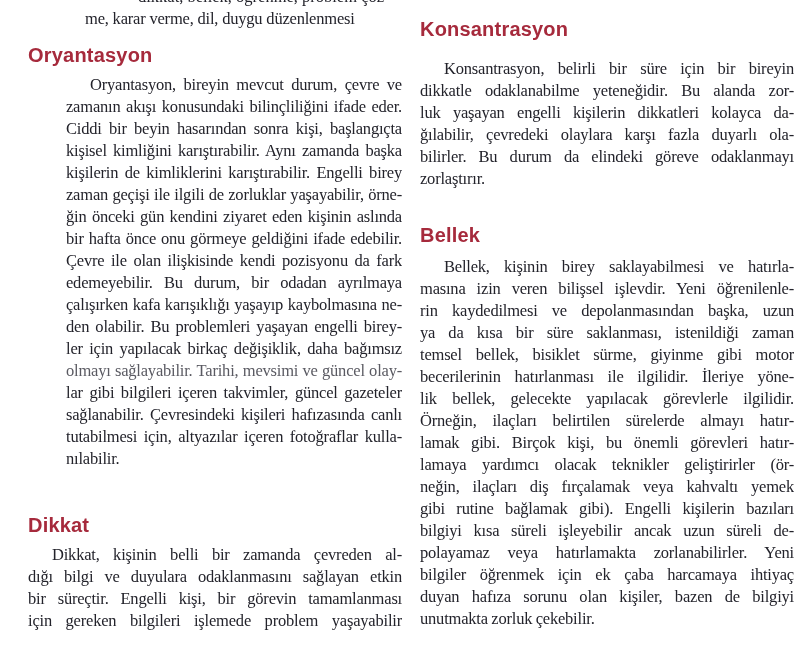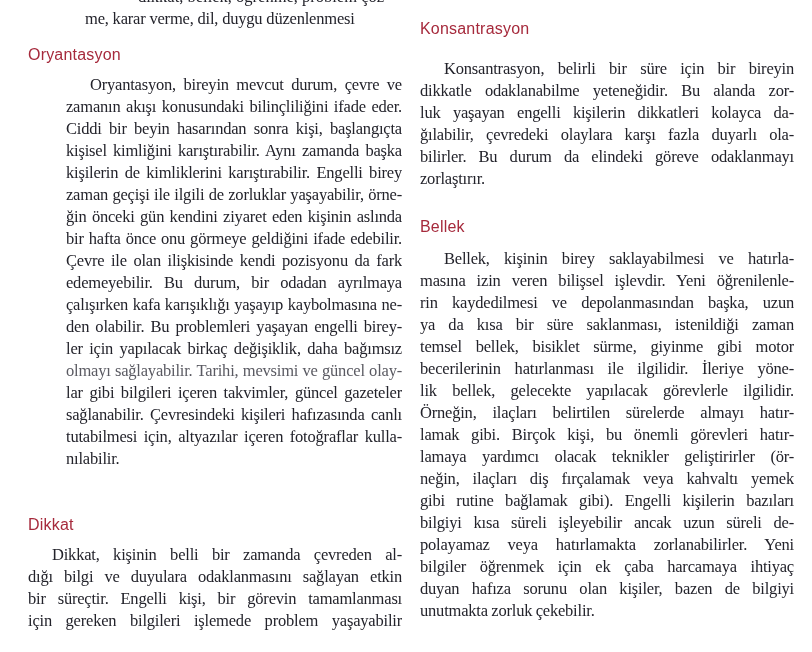--- a/index.html
+++ b/index.html
@@ -6,22 +6,22 @@
   body {
     width: 812px; height: 652px;
     background: var(--bg, #ffffff);
     overflow: hidden;
     position: relative;
     font-family: "Liberation Serif", serif;
   }
   .column { position: absolute; top: 0; }
   .heading {
     font-family: "Liberation Sans", sans-serif;
-    font-weight: 400;
-    font-size: 16px;
+    font-weight: 700;
+    font-size: 20px;
     line-height: 26px;
     color: var(--accent, #a62a3c);
     letter-spacing: 0.2px;
   }
   .line {
     font-size: 16.5px;
     line-height: 22px;
     height: 22px;
     color: var(--text, #23232b);
     text-align: justify;
@@ -91,21 +91,21 @@
 <div class="column" id="col-right" style="left: 420px; width: 374px;">
     <div class="heading" style="margin-top: 16px;">Konsantrasyon</div>
     <div class="para" style="margin-top: 16px;">
       <div class="line first">Konsantrasyon, belirli bir süre için bir bireyin</div>
       <div class="line">dikkatle odaklanabilme yeteneğidir. Bu alanda zor-</div>
       <div class="line">luk yaşayan engelli kişilerin dikkatleri kolayca da-</div>
       <div class="line">ğılabilir, çevredeki olaylara karşı fazla duyarlı ola-</div>
       <div class="line">bilirler. Bu durum da elindeki göreve odaklanmayı</div>
       <div class="line last-left">zorlaştırır.</div>
     </div>
-    <div class="heading" style="margin-top: 24px;">Bellek</div>
+    <div class="heading" style="margin-top: 32px;">Bellek</div>
     <div class="para" style="margin-top: 8px;">
       <div class="line first">Bellek, kişinin birey saklayabilmesi ve hatırla-</div>
       <div class="line">masına izin veren bilişsel işlevdir. Yeni öğrenilenle-</div>
       <div class="line">rin kaydedilmesi ve depolanmasından başka, uzun</div>
       <div class="line">ya da kısa bir süre saklanması, istenildiği zaman</div>
       <div class="line">temsel bellek, bisiklet sürme, giyinme gibi motor</div>
       <div class="line">becerilerinin hatırlanması ile ilgilidir. İleriye yöne-</div>
       <div class="line">lik bellek, gelecekte yapılacak görevlerle ilgilidir.</div>
       <div class="line">Örneğin, ilaçları belirtilen sürelerde almayı hatır-</div>
       <div class="line">lamak gibi. Birçok kişi, bu önemli görevleri hatır-</div>

